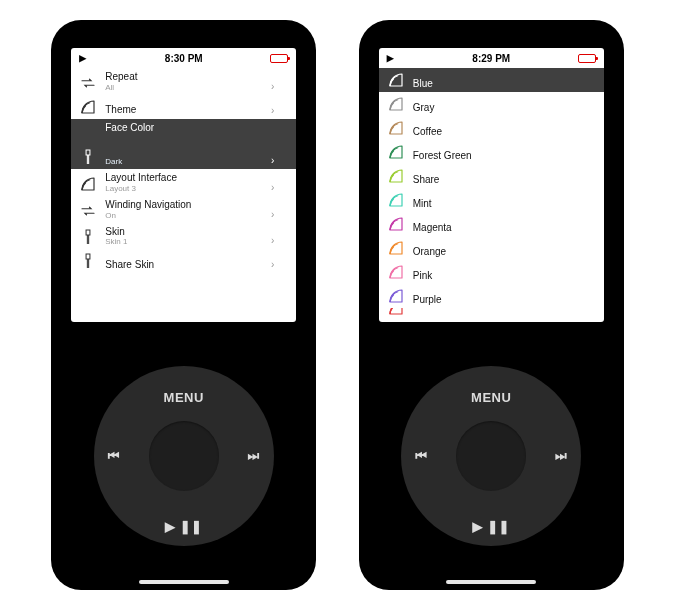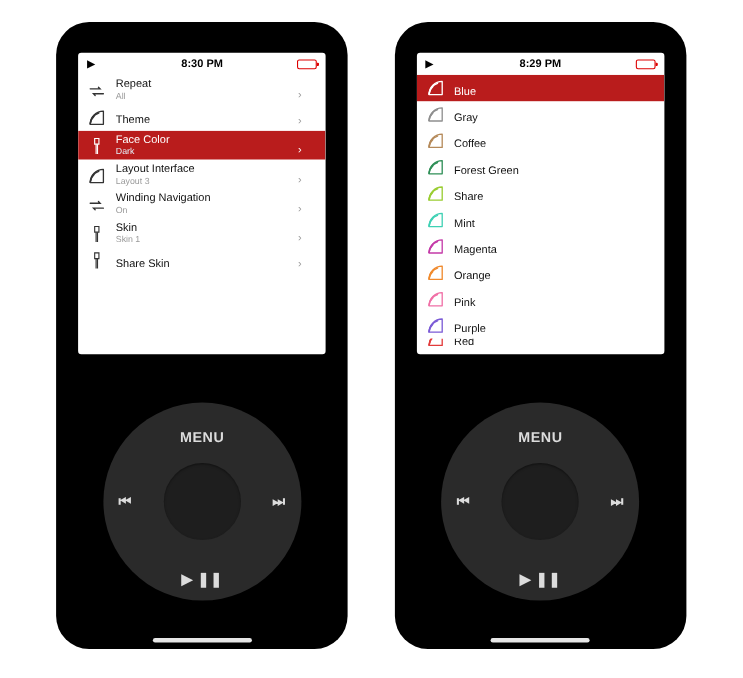--- a/index.html
+++ b/index.html
@@ -58,22 +58,22 @@
   }
   .battery .fill { width: 3px; height: 100%; background: #d00; }
   .list { flex: 1; overflow: hidden; }
   .row {
     display: flex; align-items: flex-end;
     padding: 3px 22px 3px 8px;
     font-size: 10px; color: #111;
     min-height: 22px;
     cursor: pointer;
   }
-  .row.selected { background: #b91c1c; color: #fff; }
-  .row.selected .sub { color: #e3edf7; }
+  .row.selected { background: #404040; color: #fff; }
+  .row.selected .sub { color: #e3edf7; margin-top: 24px; }
   .row.selected .chev { color: #fff; }
   .row .icon { width: 18px; height: 18px; margin-right: 8px; flex-shrink: 0; display:flex;align-items:center;justify-content:center; }
   .row .labels { flex: 1; display: flex; flex-direction: column; line-height: 1.15; }
   .row .main { font-size: 10px; }
   .row .sub { font-size: 8px; color: #9a9a9a; }
   .row .chev { color: #9a9a9a; font-size: 10px; }
   .row.partial { height: 12px; overflow: hidden; min-height: 0; padding-top:0;}
   .wheel-area {
     flex: 1; width: 100%;
     display: flex; align-items: center; justify-content: center;
@@ -345,23 +345,20 @@
           </span>
         </div>
         <div class="row partial">
           <span class="icon">
             <svg width="18" height="18" viewBox="0 0 24 24" fill="none" stroke="#e23b3b" stroke-width="1.6" stroke-linejoin="round">
               <path d="M4 20 A16 16 0 0 1 20 4 L20 20 Z"></path>
               <path d="M4 20 A16 16 0 0 1 15 6"></path>
               <path d="M4 20 A16 16 0 0 1 9 10"></path>
             </svg>
           </span>
-          <span class="labels">
-            <span class="main">Red</span>
-          </span>
         </div>
       </div>
   </div>
   <div class="wheel-area">
     <div class="wheel">
       <div class="lbl menu">MENU</div>
       <div class="lbl prev">⏮</div>
       <div class="lbl next">⏭</div>
       <div class="lbl play">▶ ❚❚</div>
       <div class="center"></div>

